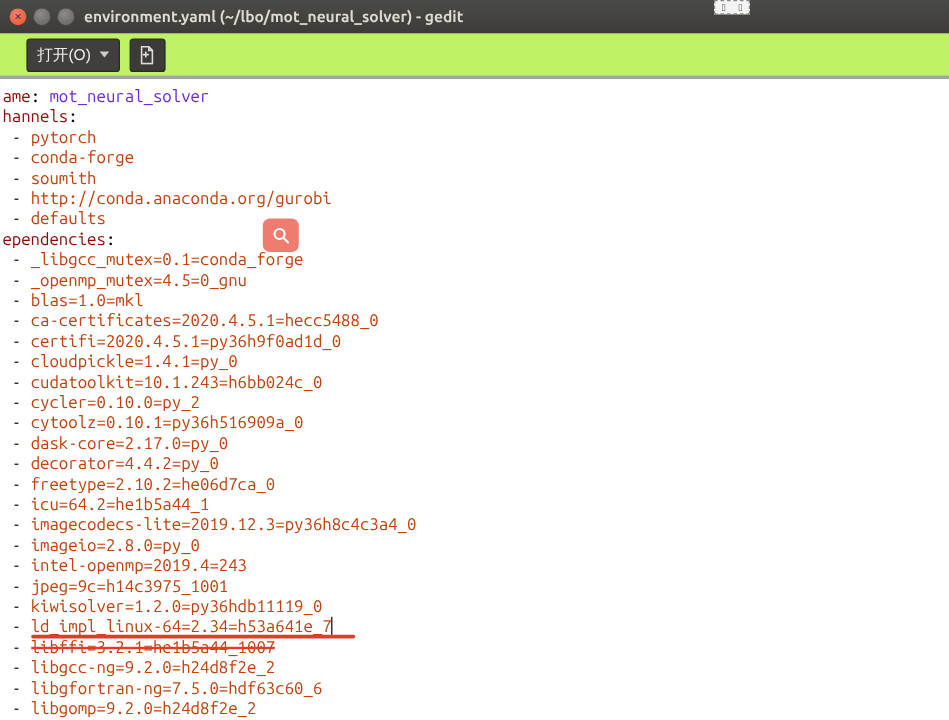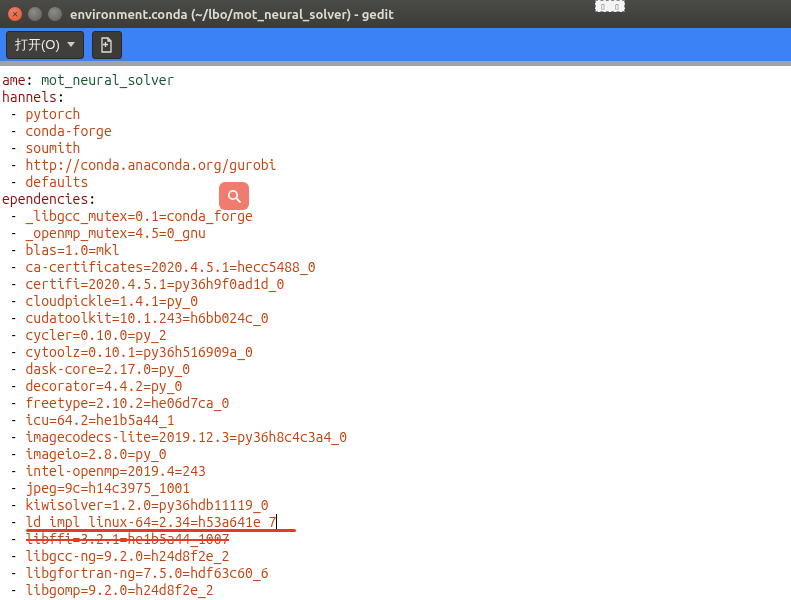--- a/index.html
+++ b/index.html
@@ -36,25 +36,25 @@
 .win-close { background: radial-gradient(circle at 40% 35%, #f08070, #e95420); }
 .win-min { background: radial-gradient(circle at 40% 35%, #8c8b87, #5f5e5a); }
 .win-max { background: radial-gradient(circle at 40% 35%, #8c8b87, #5f5e5a); }
 .title-text {
   color: #dfdbd2;
   font-size: 13px;
   font-weight: bold;
 }
 .toolbar {
   height: 38px;
-  background: #3b82f6;
-  border-bottom: 5px solid #a3a3a3;
+  background: #bef264;
+  border-bottom: 3px solid #a3a3a3;
   display: flex;
   align-items: center;
-  padding: 0 6px;
+  padding: 0 22px;
   gap: 8px;
 }
 .open-btn {
   display: flex;
   align-items: center;
   background: #403f3b;
   border: 1px solid #2a2926;
   border-radius: 3px;
   height: 28px;
   color: #eee;
@@ -84,21 +84,21 @@
 .editor {
   font-family: "Ubuntu Mono", "DejaVu Sans Mono", monospace;
   font-size: 14px;
   line-height: 17px;
   padding: 6px 0 6px 2px;
   white-space: pre;
   background: #fff;
   position: relative;
 }
 .k { color: #8b0a0a; font-weight: normal; }
-.v { color: #14532d; }
+.v { color: #6d28d9; }
 .colon { color: #000; }
 .dash { color: #000; }
 .llist { color: #c2410c; }
 .cursor {
   display: inline-block;
   width: 1px;
   height: 15px;
   background: #000;
   vertical-align: text-bottom;
   margin-bottom: 1px;
@@ -149,21 +149,21 @@
     <span>▯</span>
     <span>▯</span>
   </div>
 
 <div class="titlebar">
   <div class="window-controls">
     <div class="win-btn win-close">✕</div>
     <div class="win-btn win-min"></div>
     <div class="win-btn win-max"></div>
   </div>
-  <div class="title-text">environment.conda (~/lbo/mot_neural_solver) - gedit</div>
+  <div class="title-text">environment.yaml (~/lbo/mot_neural_solver) - gedit</div>
 </div>
 
 <div class="toolbar">
   <button class="open-btn">
     <span>打开(O)</span>
     <span class="arrow"></span>
   </button>
   <button class="new-tab-btn">
     <svg viewBox="0 0 16 16">
       <path d="M3 1 L9 1 L12 4 L12 15 L3 15 Z" fill="none" stroke="#ddd" stroke-width="1.3"></path>

